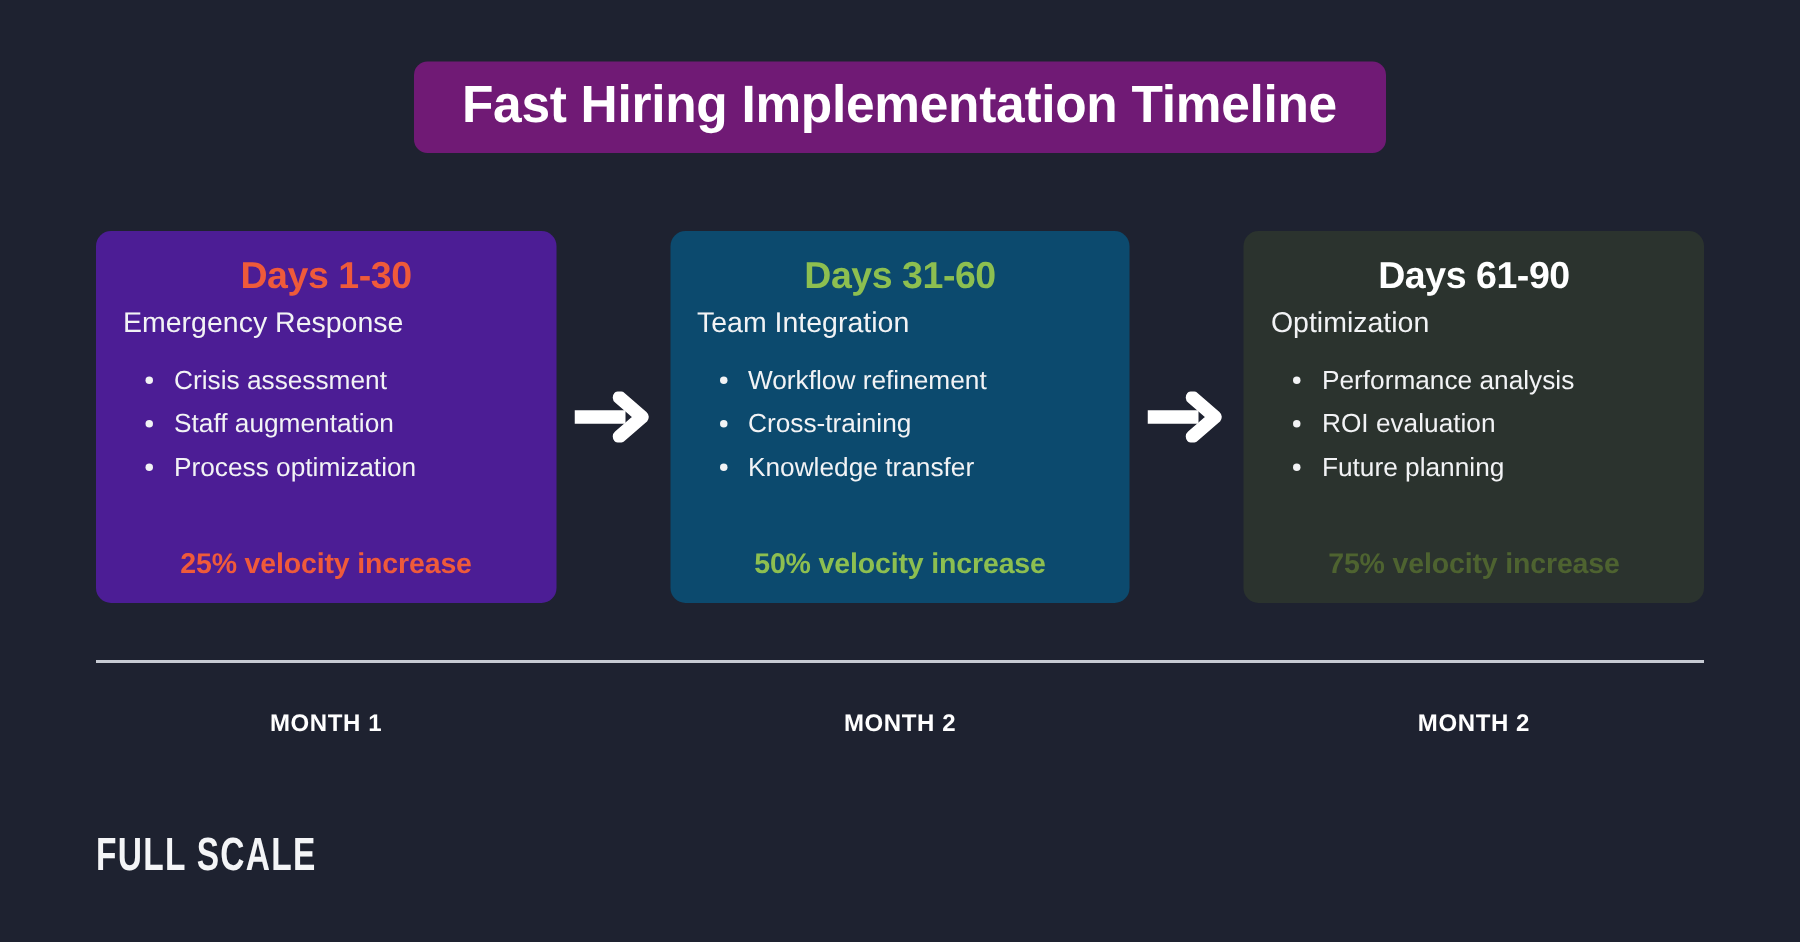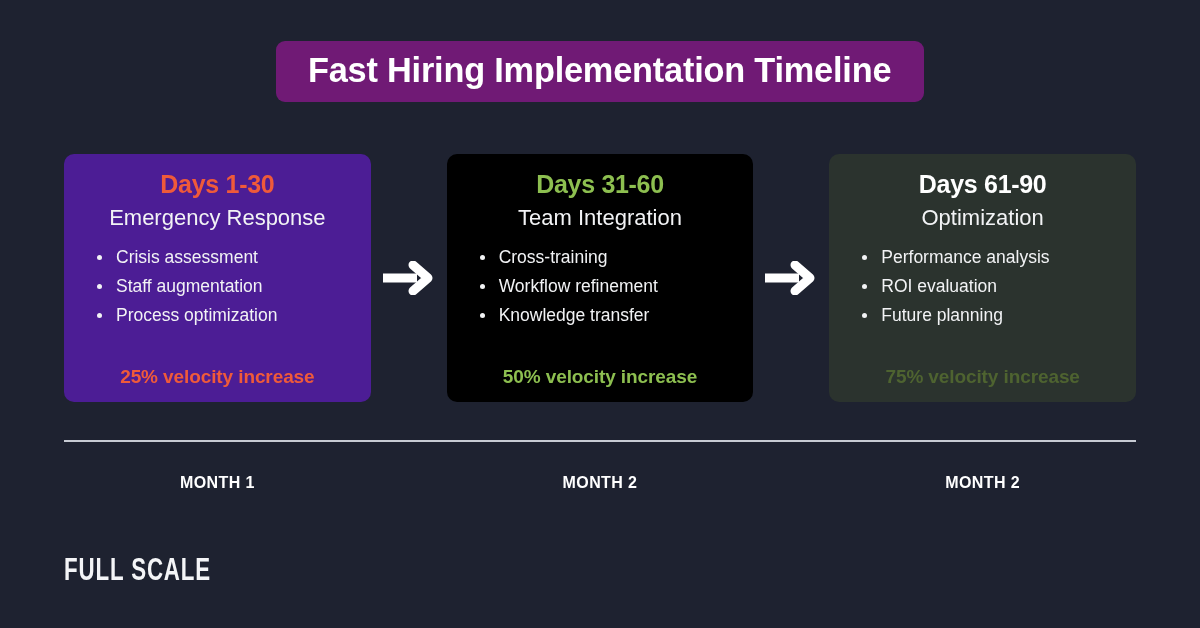--- a/index.html
+++ b/index.html
@@ -63,23 +63,23 @@
   }
   .card-phase {
     text-align: center;
     font-size: 25px;
     font-weight: 700;
     letter-spacing: -0.3px;
     line-height: 1.3;
     margin-bottom: 2px;
   }
   .card-subtitle {
-    text-align: center;
+    text-align: left;
     color: #f2f3f5;
-    font-size: 22px;
+    font-size: 19px;
     font-weight: 400;
     line-height: 1.35;
     margin-bottom: 11px;
   }
   .card-list {
     list-style: none;
     margin: 0;
     padding: 0 0 0 12px;
     flex: 1;
   }
@@ -182,26 +182,26 @@
     <div class="card-metric" id="metric-0" style="color: rgb(239, 90, 58);">25% velocity increase</div>
   </div>
 
   <div class="arrow-gap">
     <svg width="52" height="34" viewBox="0 0 52 34">
       <path d="M0 17 H34" stroke="#ffffff" stroke-width="9" fill="none"></path>
       <path d="M30 4 L45 17 L30 30" stroke="#ffffff" stroke-width="9" fill="none" stroke-linecap="round" stroke-linejoin="round"></path>
     </svg>
   </div>
 
-  <div class="card" id="card-1" style="background: #000000;">
+  <div class="card" id="card-1" style="background: #0c4a6e;">
     <div class="card-phase" id="phase-1" style="color: rgb(141, 191, 80);">Days 31-60</div>
     <div class="card-subtitle">Team Integration</div>
     <ul class="card-list">
+      <li><span class="bullet"></span><span>Workflow refinement</span></li>
       <li><span class="bullet"></span><span>Cross-training</span></li>
-      <li><span class="bullet"></span><span>Workflow refinement</span></li>
       <li><span class="bullet"></span><span>Knowledge transfer</span></li>
     </ul>
     <div class="card-metric" id="metric-1" style="color: rgb(141, 191, 80);">50% velocity increase</div>
   </div>
 
   <div class="arrow-gap">
     <svg width="52" height="34" viewBox="0 0 52 34">
       <path d="M0 17 H34" stroke="#ffffff" stroke-width="9" fill="none"></path>
       <path d="M30 4 L45 17 L30 30" stroke="#ffffff" stroke-width="9" fill="none" stroke-linecap="round" stroke-linejoin="round"></path>
     </svg>

